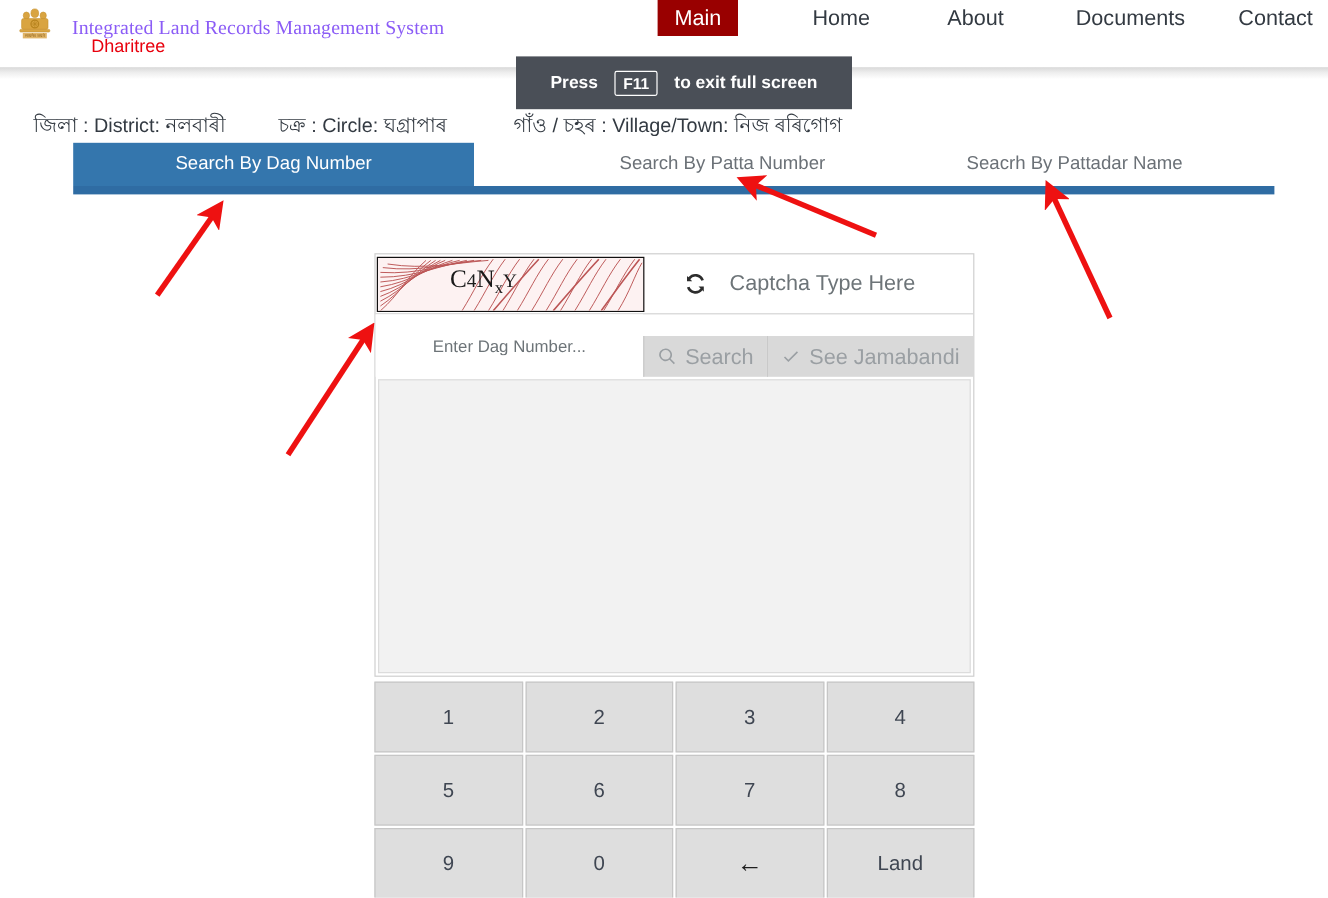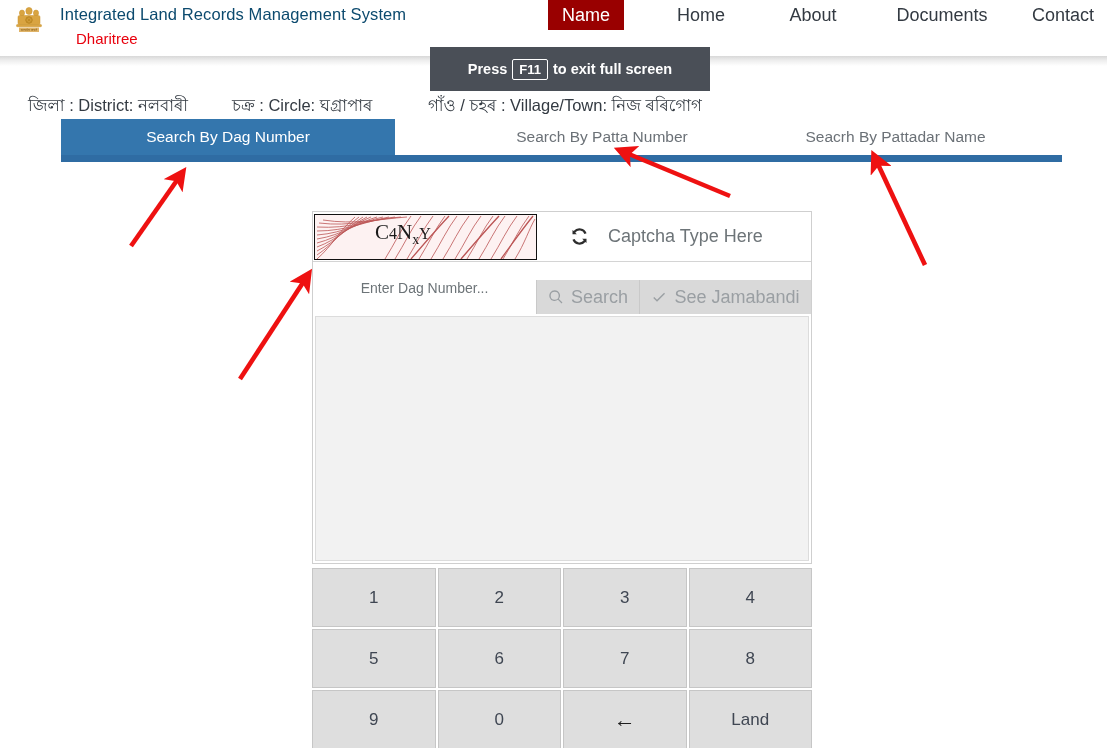--- a/index.html
+++ b/index.html
@@ -9,22 +9,22 @@
     background: #ffffff;
     font-family: "Liberation Sans", sans-serif;
     overflow: hidden;
   }
   #page { position: relative; width: 1107px; height: 748px; background: #fff; }
 
   
   .header { position: absolute; left: 0; top: 0; width: 1107px; height: 56px; background: #fff; }
   .logo { position: absolute; left: 12px; top: 2px; width: 34px; height: 34px; }
   .brand-title {
-    position: absolute; left: 60px; top: 5px;
-    font-size: 16.5px; color: #0c4a6e; letter-spacing: .1px; white-space: nowrap;
+    position: absolute; left: 60px; top: 13px;
+    font-size: 16.5px; color: #8b5cf6; letter-spacing: .1px; white-space: nowrap; font-family: Liberation Serif, serif;
   }
   .brand-sub {
     position: absolute; left: 76px; top: 30px;
     font-size: 15px; font-weight: normal; color: #e8000d; white-space: nowrap;
   }
   .nav { position: absolute; left: 540px; top: 0px; width: 567px; height: 32px; }
   .nav-item {
     position: absolute; top: 0; height: 30px; line-height: 30px;
     font-size: 18px; color: #333a42; text-align: center; white-space: nowrap;
   }
@@ -44,21 +44,21 @@
   }
   .loc-item { position: absolute; top: 16px; line-height: 30px; white-space: nowrap; }
   .loc-district { left: 28px; }
   .loc-circle   { left: 232px; }
   .loc-village  { left: 428px; }
 
   
   .toast {
     position: absolute; left: 430px; top: 47px; width: 280px; height: 44px;
     background: #4a4f57; color: #ffffff;
-    display: flex; align-items: center; justify-content: center; gap: 5px;
+    display: flex; align-items: center; justify-content: center; gap: 14px;
     font-size: 14.5px; font-weight: bold; z-index: 40;
   }
   .toast .kbd {
     border: 1.6px solid #ffffff; border-radius: 2px;
     padding: 3px 6px; font-size: 13px; font-weight: bold; line-height: 1;
     background: transparent; color: #ffffff;
   }
 
   
   .tabs { position: absolute; left: 61px; top: 119px; width: 1001px; height: 36px; background: #fff; }
@@ -152,21 +152,21 @@
           <line x1="19.3" y1="15.7" x2="14.7" y2="20.3"></line>
         </g>
         <rect x="7" y="25.5" width="20" height="4.5" fill="#e0b468"></rect>
         <text x="17" y="29.2" font-size="3.4" text-anchor="middle" fill="#8a5d12" font-family="'Liberation Sans',sans-serif">सत्यमेव जयते</text>
       </svg>
     </div>
     <div class="brand-title">Integrated Land Records Management System</div>
     <div class="brand-sub">Dharitree</div>
 
     <div class="nav">
-      <div class="nav-item main" style="left:8px;">Name</div>
+      <div class="nav-item main" style="left:8px;">Main</div>
       <div class="nav-item" style="left:116px;width:90px;">Home</div>
       <div class="nav-item" style="left:228px;width:90px;">About</div>
       <div class="nav-item" style="left:332px;width:140px;">Documents</div>
       <div class="nav-item" style="left:478px;width:90px;">Contact</div>
     </div>
   </div>
   <div class="header-sep"></div>
 
   <div class="locrow">
     <span class="loc-item loc-district">জিলা : District: নলবাৰী</span>

